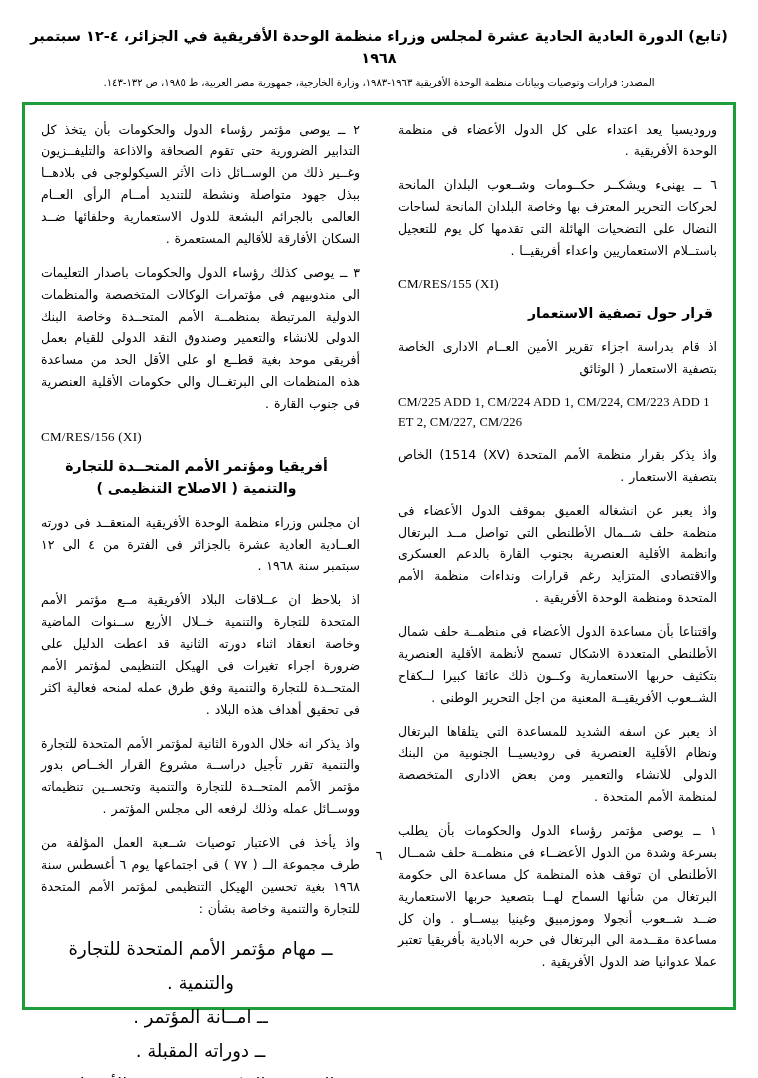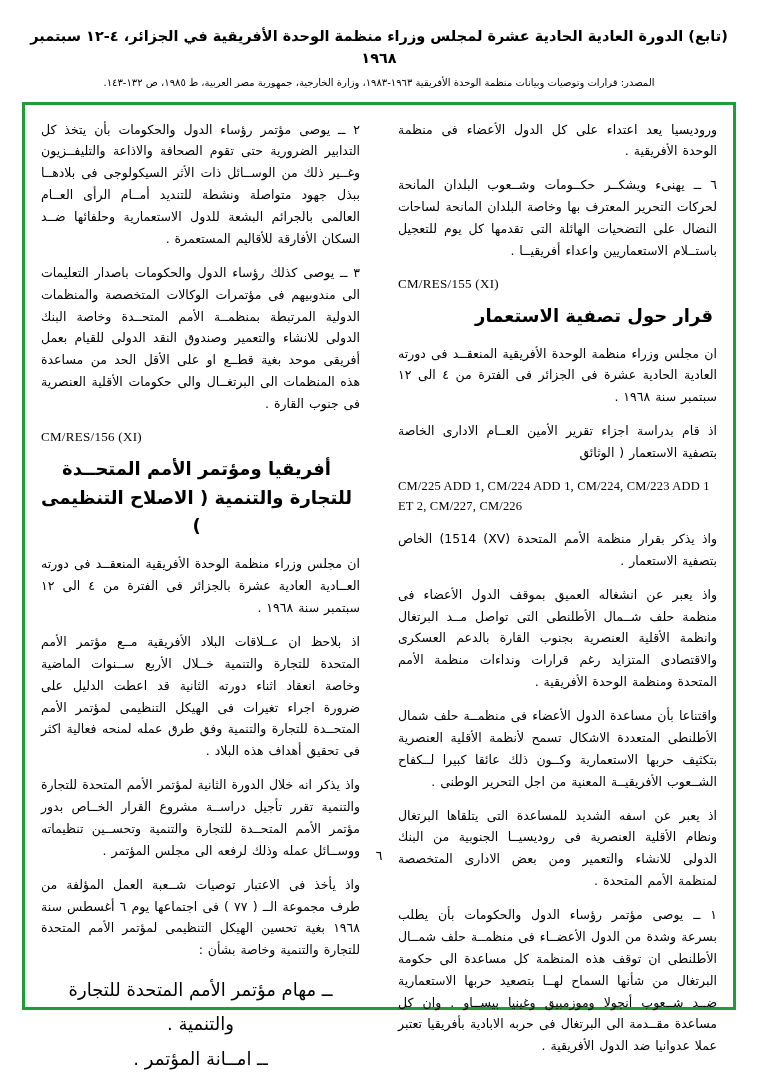--- a/index.html
+++ b/index.html
@@ -73,21 +73,21 @@
   .ref {
     margin: 14px 0 10px 0;
     font-size: 13px;
     font-family: "Liberation Serif", "DejaVu Serif", serif;
     direction: ltr;
     text-align: left;
     letter-spacing: 0.3px;
   }
   .sec-title {
     margin: 6px 8px 12px 0;
-    font-size: 18px;
+    font-size: 14px;
     font-weight: bold;
     text-align: center;
     line-height: 1.6;
   }
   .sec-title.right-al {
     text-align: right;
     margin-right: 4px;
   }
   .doc-codes {
     font-family: "Liberation Serif", "DejaVu Serif", serif;
@@ -129,21 +129,20 @@
   <div class="frame">
     <div class="columns">
 
       <div class="col right">
         <p class="para">وروديسيا يعد اعتداء على كل الدول الأعضاء فى منظمة الوحدة الأفريقية .</p>
         <p class="para">٦ ــ يهنىء ويشكــر حكــومات وشــعوب البلدان المانحة لحركات التحرير المعترف بها وخاصة البلدان المانحة لساحات النضال على التضحيات الهائلة التى تقدمها كل يوم للتعجيل باستــلام الاستعماريين واعداء أفريقيــا .</p>
 
         <div class="ref">CM/RES/155  (XI)</div>
         <div class="sec-title right-al">قرار حول تصفية الاستعمار</div>
 
-        <p class="para">ان مجلس وزراء منظمة الوحدة الأفريقية المنعقــد فى دورته العادية الحادية عشرة فى الجزائر فى الفترة من ٤ الى ١٢ سبتمبر سنة ١٩٦٨ .</p>
         <p class="para">اذ قام بدراسة اجزاء تقرير الأمين العــام الادارى الخاصة بتصفية الاستعمار ( الوثائق</p>
         <div class="doc-codes">CM/225 ADD 1, CM/224 ADD 1, CM/224,
 CM/223 ADD 1 ET 2, CM/227, CM/226</div>
 
         <p class="para">واذ يذكر بقرار منظمة الأمم المتحدة (XV) 1514) الخاص بتصفية الاستعمار .</p>
         <p class="para">واذ يعبر عن انشغاله العميق بموقف الدول الأعضاء فى منظمة حلف شــمال الأطلنطى التى تواصل مــد البرتغال وانظمة الأقلية العنصرية بجنوب القارة بالدعم العسكرى والاقتصادى المتزايد رغم قرارات ونداءات منظمة الأمم المتحدة ومنظمة الوحدة الأفريقية .</p>
         <p class="para">واقتناعا بأن مساعدة الدول الأعضاء فى منظمــة حلف شمال الأطلنطى المتعددة الاشكال تسمح لأنظمة الأقلية العنصرية بتكثيف حربها الاستعمارية وكــون ذلك عائقا كبيرا لــكفاح الشــعوب الأفريقيــة المعنية من اجل التحرير الوطنى .</p>
         <p class="para">اذ يعبر عن اسفه الشديد للمساعدة التى يتلقاها البرتغال ونظام الأقلية العنصرية فى روديسيــا الجنوبية من البنك الدولى للانشاء والتعمير ومن بعض الادارى المتخصصة لمنظمة الأمم المتحدة .</p>
         <p class="para last">١ ــ يوصى مؤتمر رؤساء الدول والحكومات بأن يطلب بسرعة وشدة من الدول الأعضــاء فى منظمــة حلف شمــال الأطلنطى ان توقف هذه المنظمة كل مساعدة الى حكومة البرتغال من شأنها السماح لهــا بتصعيد حربها الاستعمارية ضــد شــعوب أنجولا وموزمبيق وغينيا بيســاو . وان كل مساعدة مقــدمة الى البرتغال فى حربه الابادية بأفريقيا تعتبر عملا عدوانيا ضد الدول الأفريقية .</p>
       </div>

